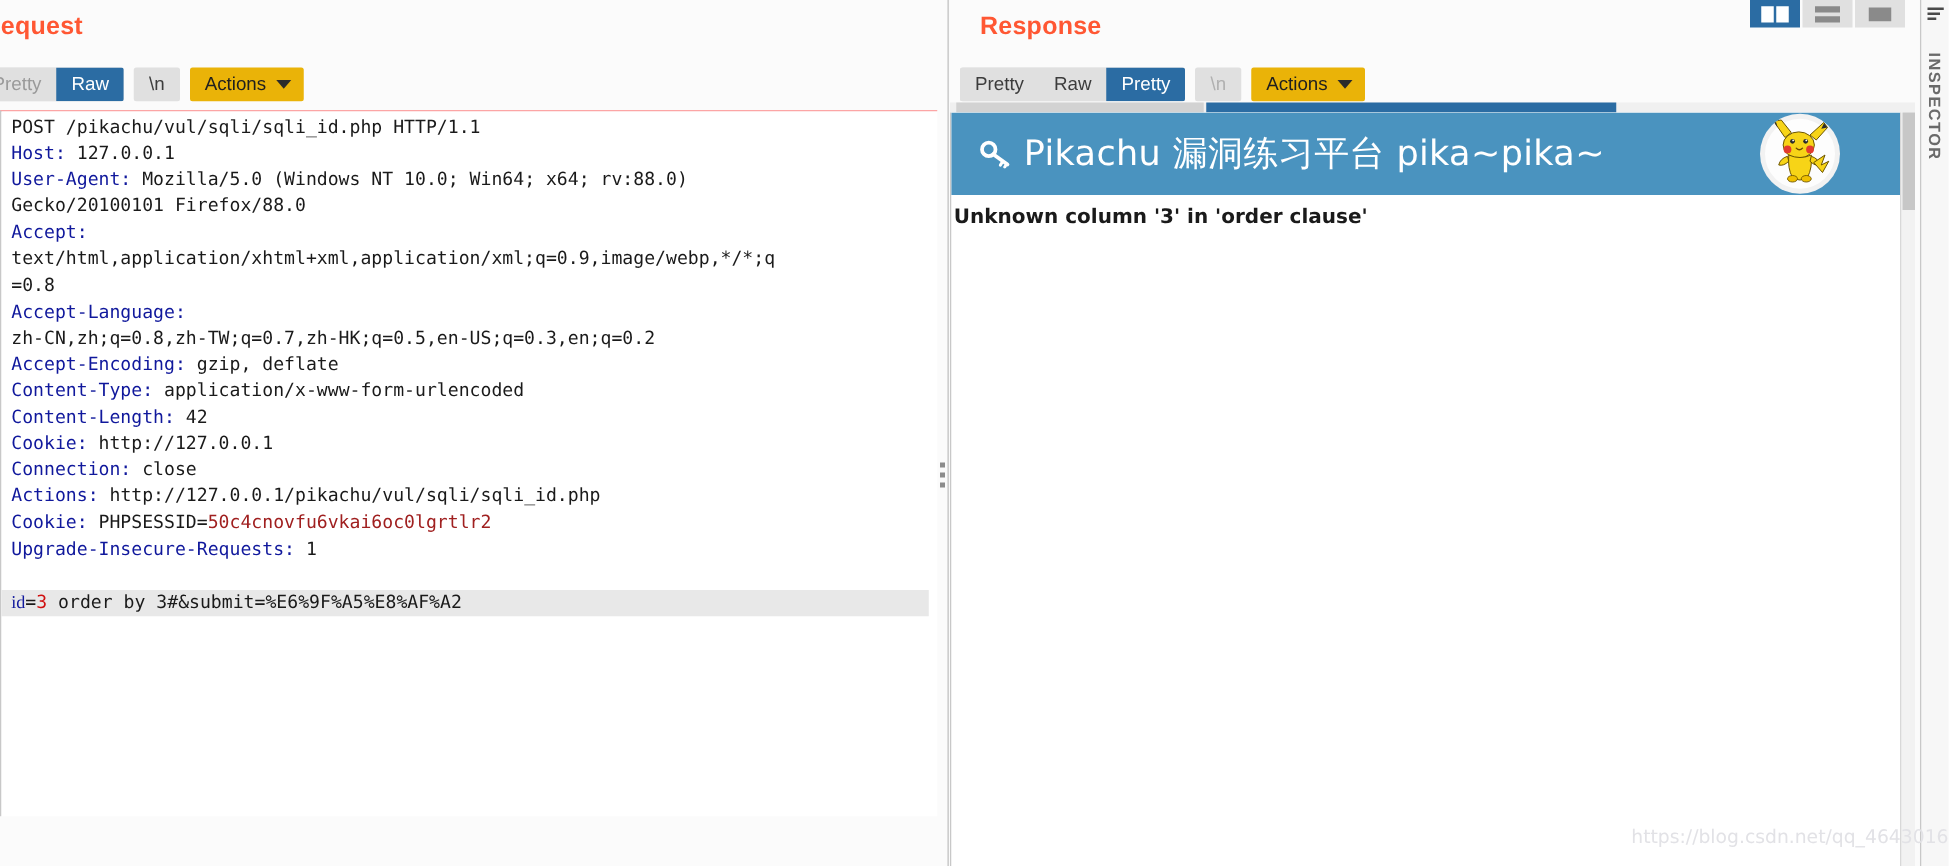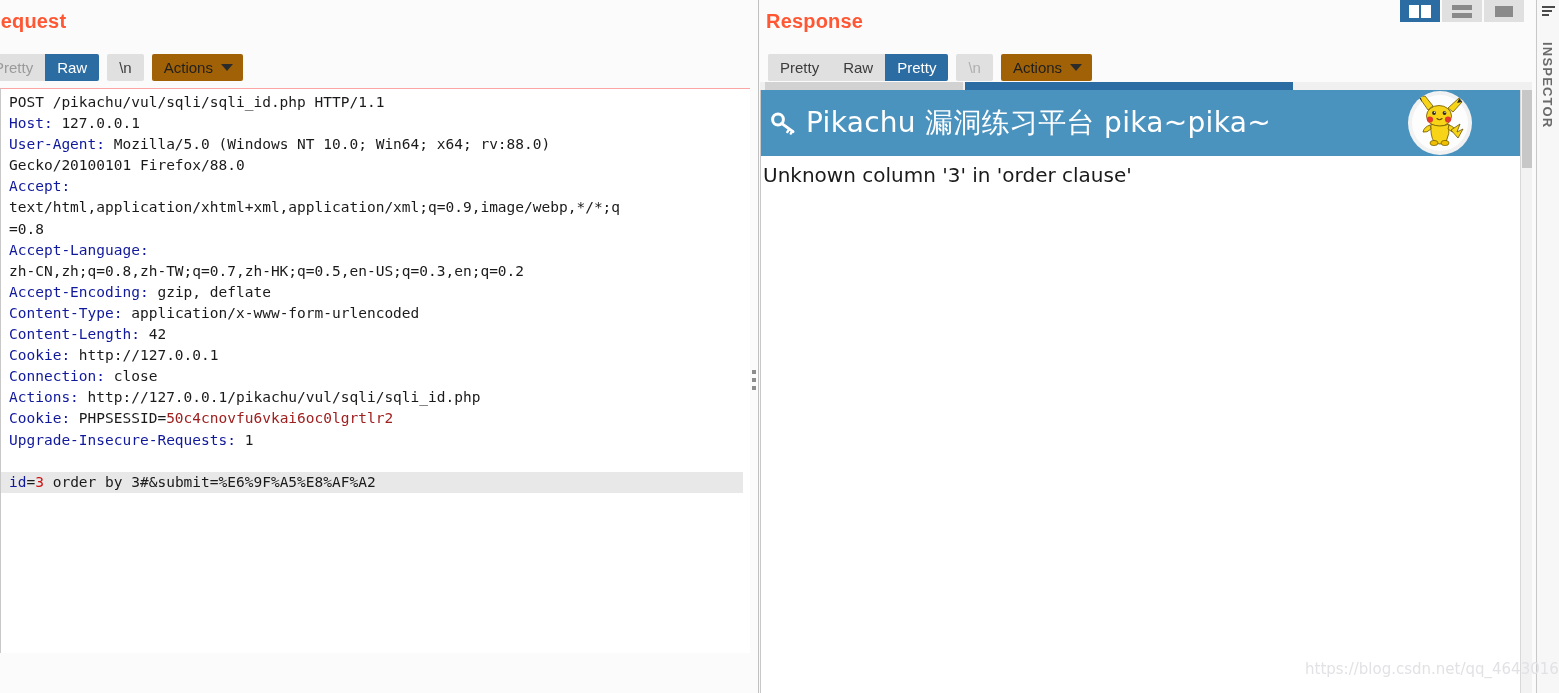--- a/index.html
+++ b/index.html
@@ -59,21 +59,21 @@
   .panel-title {
     position: absolute;
     top: 10px;
     font-size: 20px;
     font-weight: bold;
     color: #ff5733;
     letter-spacing: 0.2px;
     white-space: nowrap;
   }
   #request-panel .panel-title  { left: -14px; }
-  #response-panel .panel-title { left: 6px; }
+  #response-panel .panel-title { left: 24px; }
 
   
   .tabstrip {
     position: absolute;
     top: 54px;
     display: flex;
     align-items: center;
     gap: 8px;
     white-space: nowrap;
   }
@@ -104,21 +104,21 @@
     padding: 4px 12px;
     font-size: 15px;
     color: #3c3c3c;
     border: none;
     cursor: pointer;
     line-height: 19px;
   }
   .tab-standalone.disabled { color: #b0b0b0; }
 
   .actions-btn {
-    background: #a16207;
+    background: #eab308;
     border-radius: 2px;
     padding: 4px 10px 4px 12px;
     font-size: 15px;
     color: #1f1f1f;
     border: none;
     cursor: pointer;
     display: flex;
     align-items: center;
     gap: 8px;
     line-height: 19px;
@@ -151,21 +151,21 @@
   }
   .hdr-name { color: #10189c; }
   .hdr-val-red { color: #a02020; text-align: center; }
   .body-row {
     background: #e8e8e8;
     display: block;
     width: 742px;
     margin-left: -8px;
     padding-left: 8px;
   }
-  .body-key { color: #10189c; }
+  .body-key { color: #10189c; font-family: Liberation Serif, serif; }
   .body-num { color: #d01010; }
 
   
   #splitter {
     position: absolute;
     left: 750px;
     top: 0px;
     width: 9px;
     height: 693px;
     background: #fbfbfb;
@@ -219,21 +219,21 @@
     border-left: 1px solid #c8c8c8;
     overflow: hidden;
   }
 
   #pika-banner {
     position: relative;
     height: 66px;
     background: #4a93bf;
     display: flex;
     align-items: center;
-    padding-left: 9px;
+    padding-left: 22px;
     overflow: hidden;
   }
   .key-icon {
     width: 26px; height: 24px;
     flex: 0 0 auto;
     margin-right: 10px;
   }
   #pika-title {
     font-size: 28px;
     color: #ffffff;
@@ -251,24 +251,25 @@
     background: #f2f2f2;
     display: flex;
     align-items: center;
     justify-content: center;
     overflow: hidden;
   }
   #pika-avatar svg { display: block; }
 
   #error-text {
     margin: 7px 0 0 2px;
-    font-size: 20px;
+    font-size: 16px;
     color: #1a1a1a;
     font-family: "DejaVu Sans", sans-serif;
     white-space: nowrap;
+    font-weight: bold;
   }
 
   #render-vscroll {
     position: absolute;
     top: 90px;
     left: 1520px;
     width: 12px;
     height: 603px;
     background: #f2f2f2;
     border-left: 1px solid #d8d8d8;

